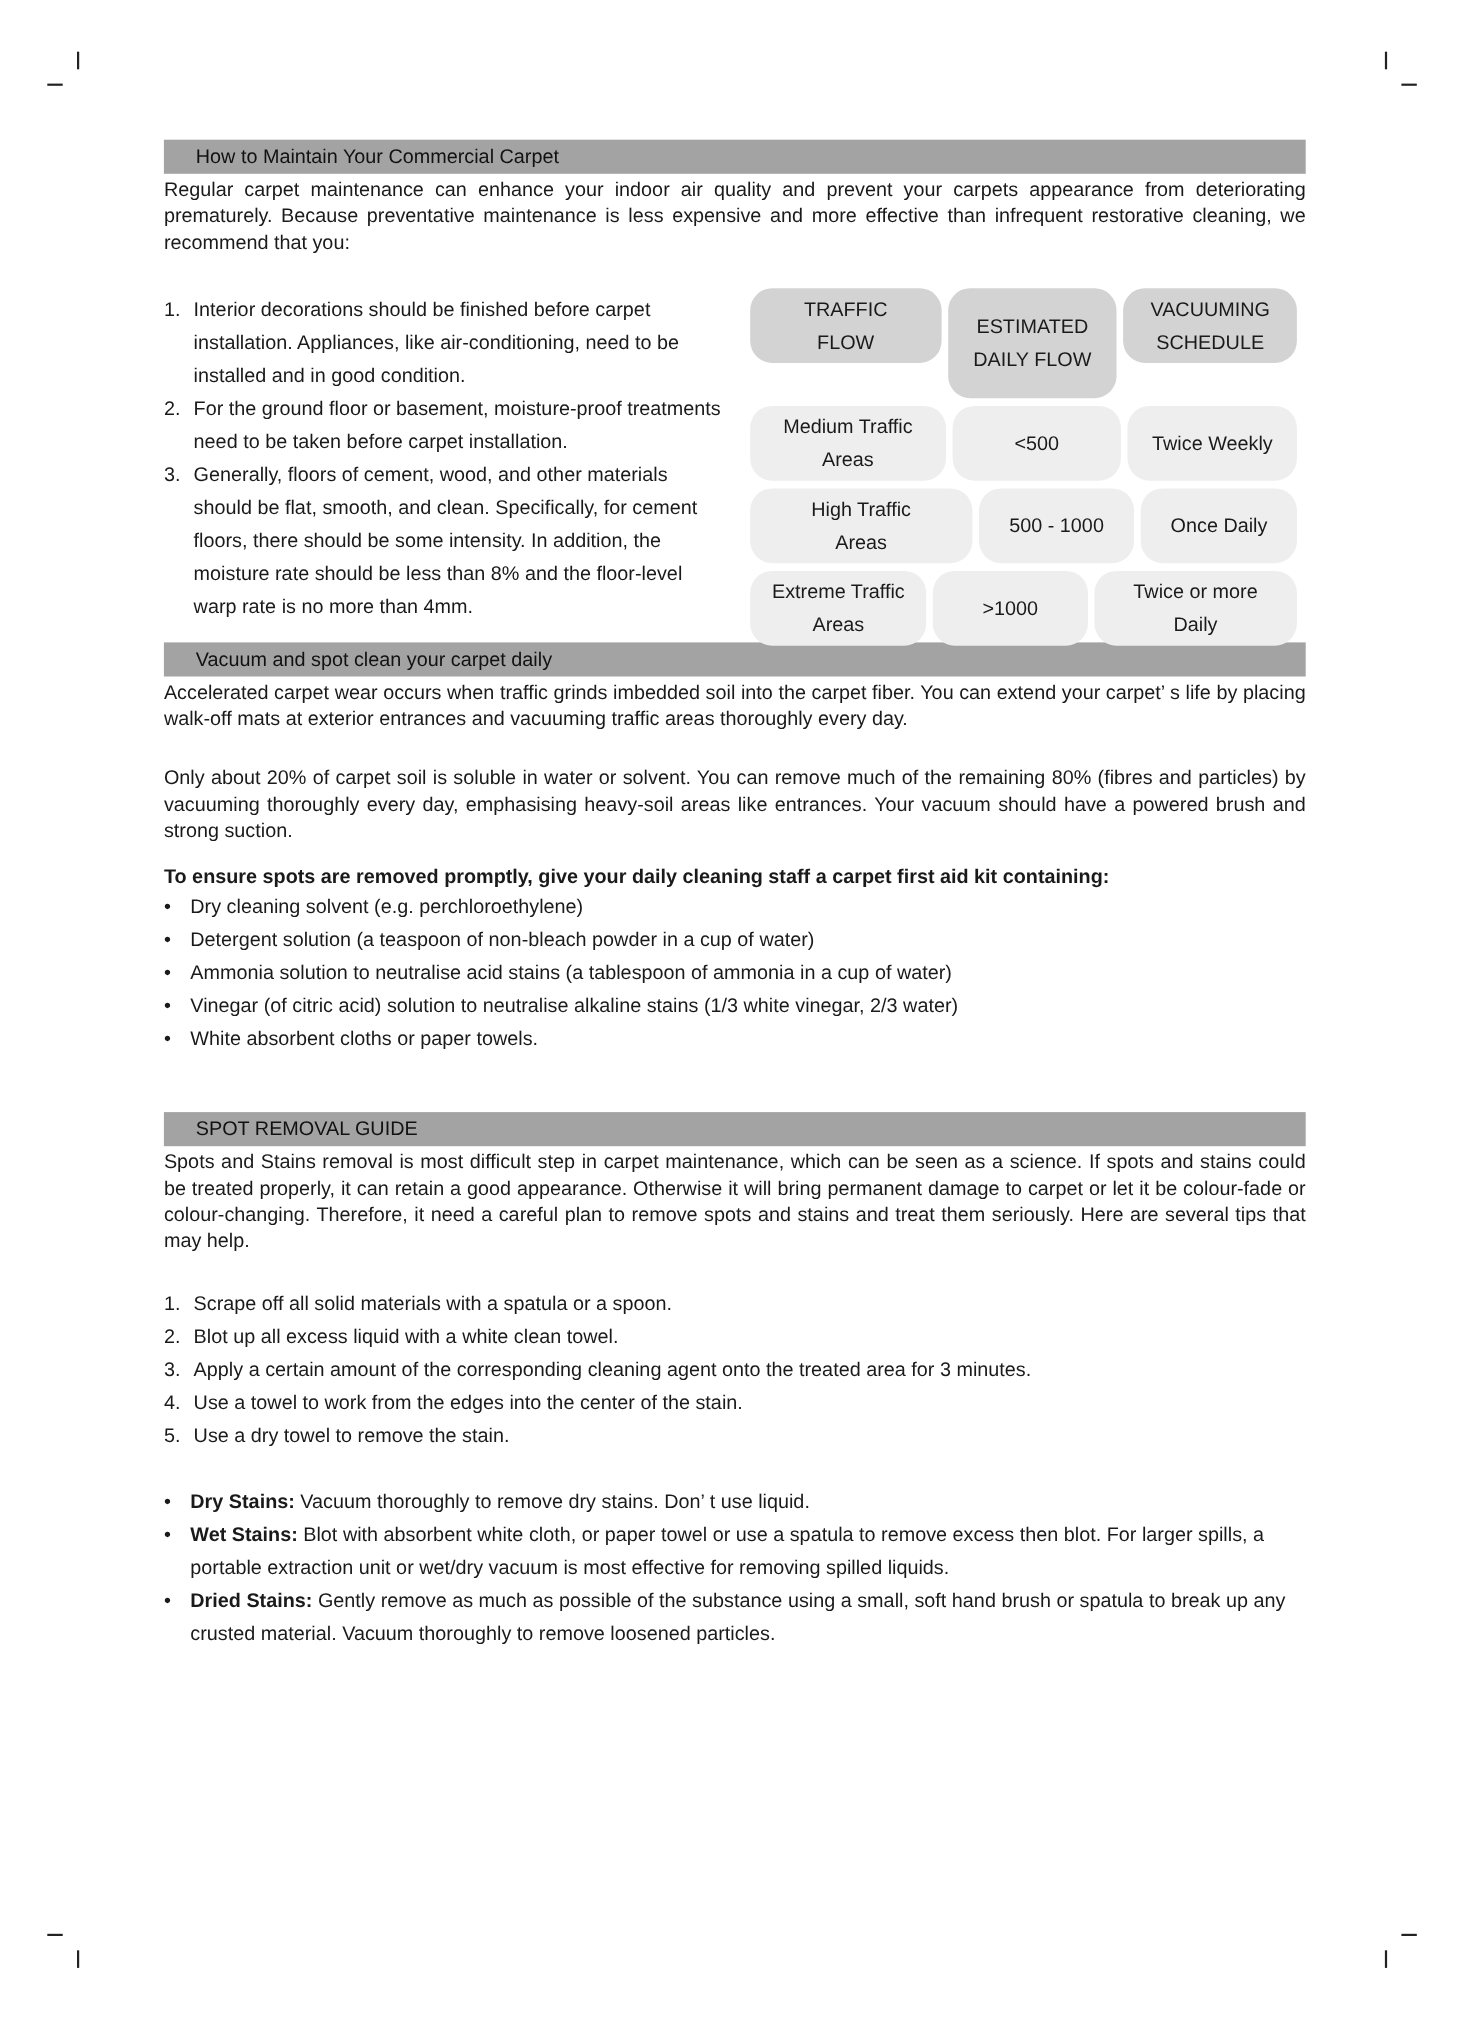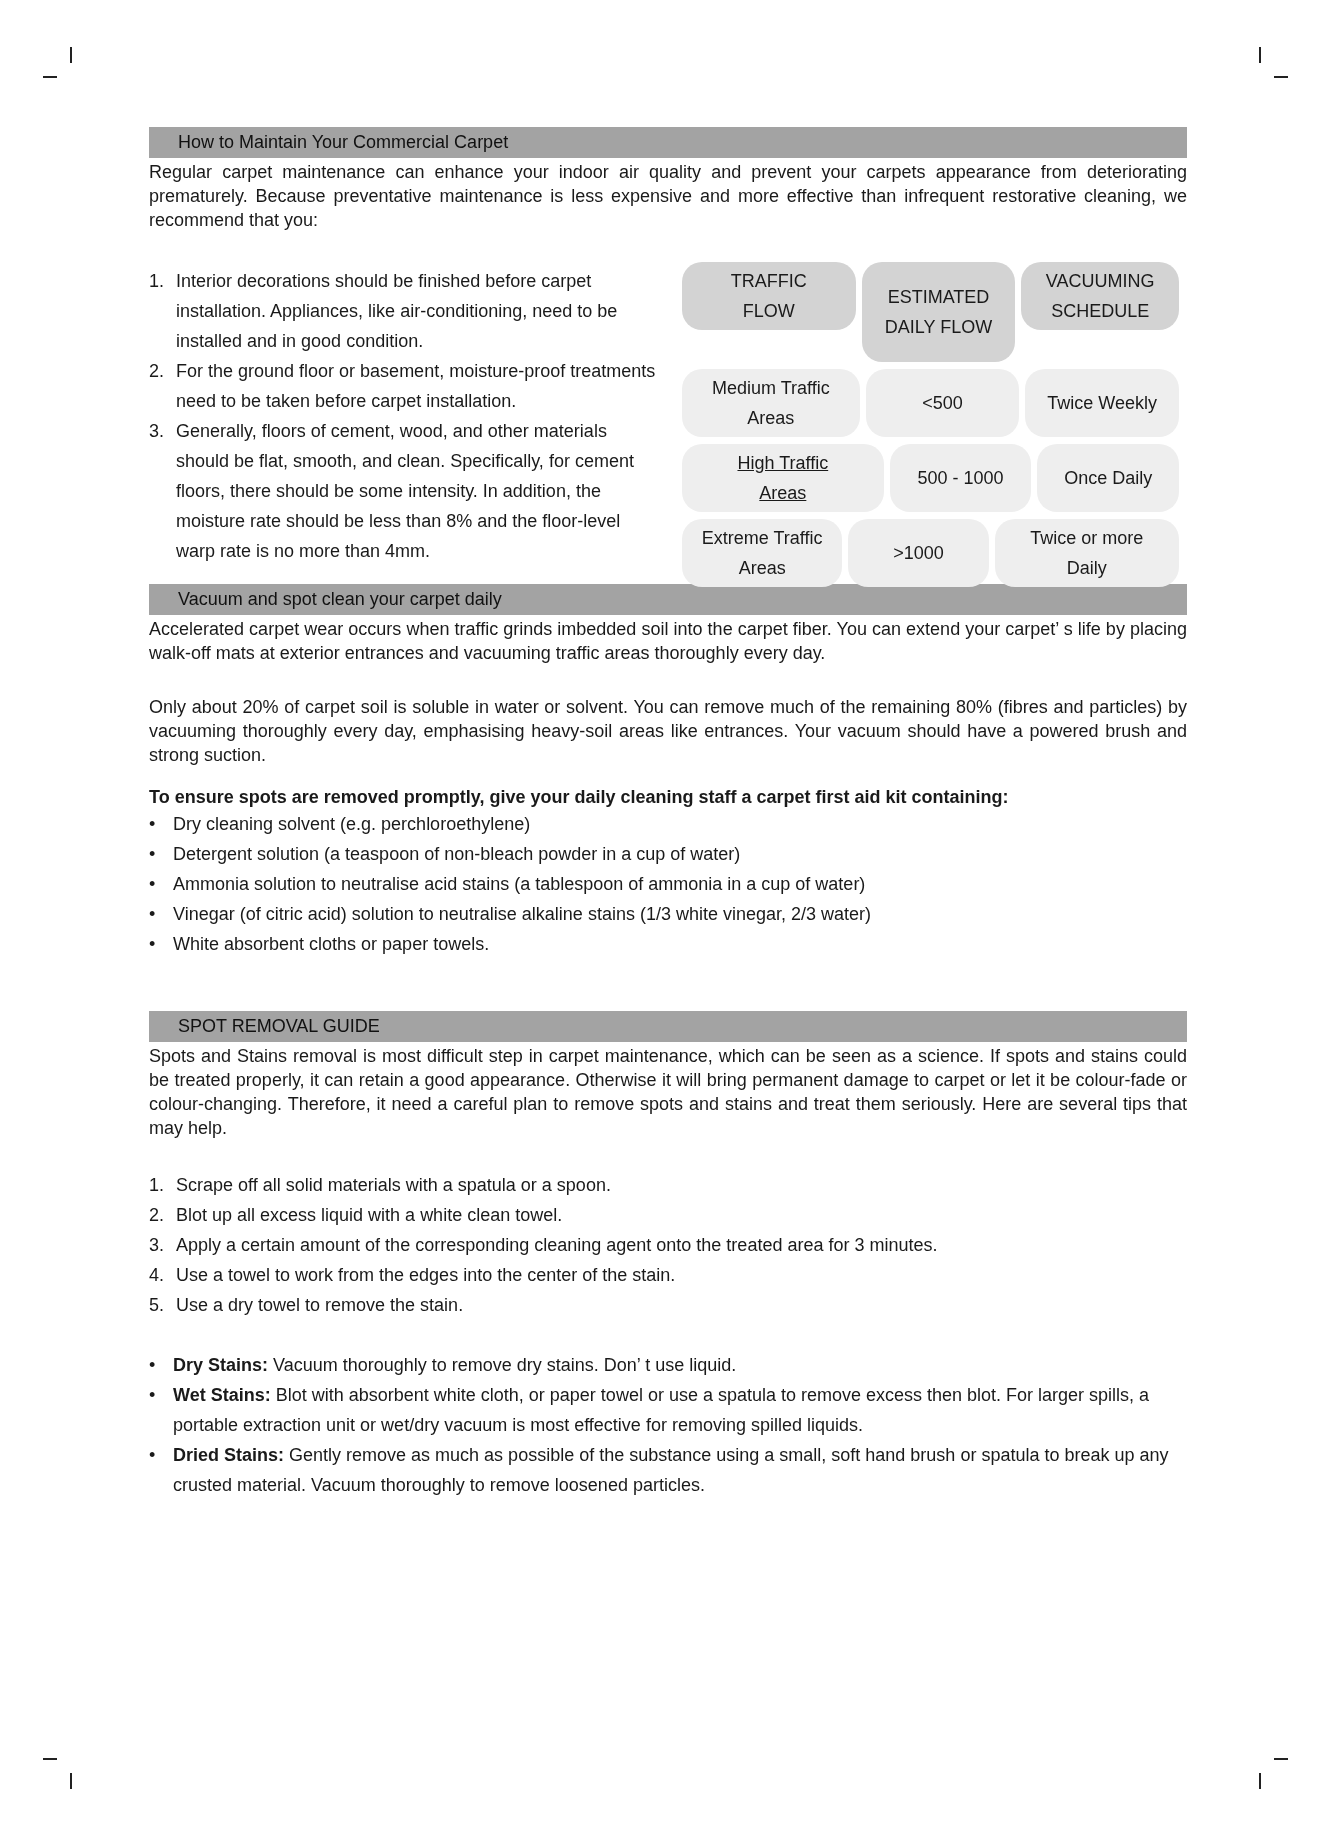--- a/index.html
+++ b/index.html
@@ -54,21 +54,21 @@
         <div class="tcell" style="padding:0 30px;">TRAFFIC FLOW</div>
         <div class="tcell" style="padding:16px 20px;">ESTIMATED DAILY FLOW</div>
         <div class="tcell" style="padding:0 22px;">VACUUMING SCHEDULE</div>
       </div>
       <div class="trow">
         <div class="tcell" style="padding:0 12px;">Medium Traffic Areas</div>
         <div class="tcell">&lt;500</div>
         <div class="tcell">Twice Weekly</div>
       </div>
       <div class="trow">
-        <div class="tcell" style="padding:0 30px;text-decoration:underline;">High Traffic Areas</div>
+        <div class="tcell" style="padding:0 30px;">High Traffic Areas</div>
         <div class="tcell">500 - 1000</div>
         <div class="tcell">Once Daily</div>
       </div>
       <div class="trow">
         <div class="tcell" style="padding:0 10px;">Extreme Traffic Areas</div>
         <div class="tcell">&gt;1000</div>
         <div class="tcell" style="padding:0 22px;">Twice or more Daily</div>
       </div>
     </div>
   </div>

